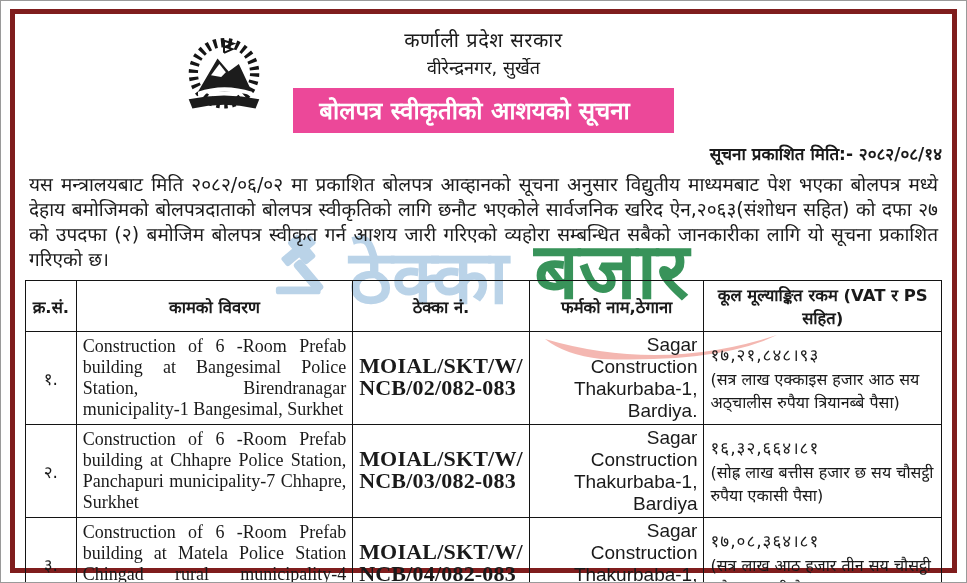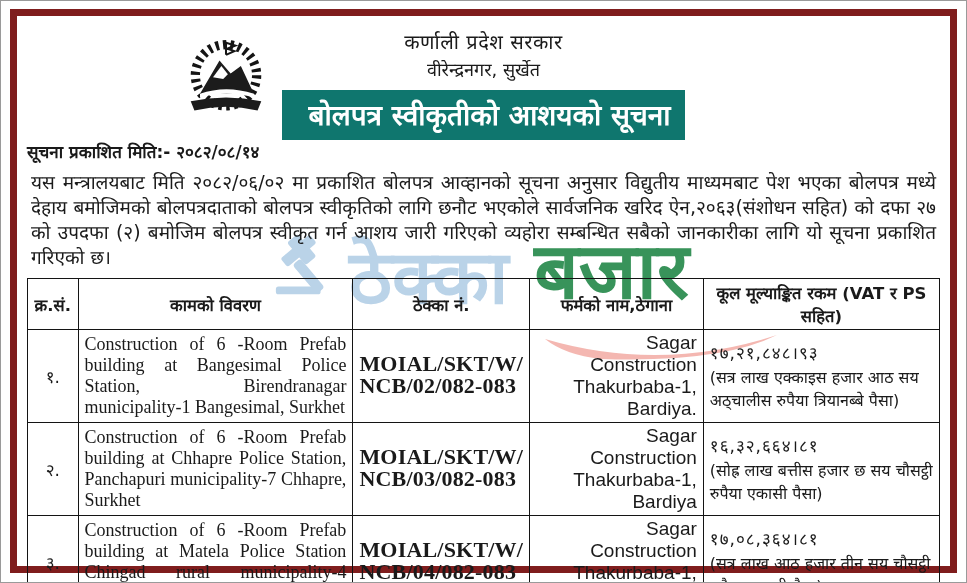--- a/index.html
+++ b/index.html
@@ -4,35 +4,35 @@
 <style>
   * { margin:0; padding:0; box-sizing:border-box; }
   html,body { background:#e8e8e8; }
   .page {
     position:relative; width:967px; height:583px; background:#ffffff;
     font-family:"DejaVu Sans", sans-serif; color:#1a1a1a; overflow:hidden;
     border:1px solid #9a9a9a;
   }
   .frame {
     position:absolute; left:9px; top:8px; right:9px; bottom:9px;
-    border:7px solid #7f1d1d; padding:12px 10px 0 10px;
+    border:5px solid #7f1d1d; padding:12px 10px 0 10px;
   }
   .content { position:relative; z-index:2; }
 
   
   .hdr { text-align:center; position:relative; }
   .emblem { position:absolute; left:152px; top:12px; width:94px; height:78px; }
   .gov-line   { font-size:20px; letter-spacing:.5px; }
   .ministry   { font-size:29px; font-weight:bold; margin-top:2px; }
   .addr-line  { font-size:18px; margin-top:2px; }
   .banner {
-    display:inline-block; margin-top:9px; background:#0f766e; color:#ffffff;
-    font-size:28px; font-weight:bold; padding:5px 14px 7px 26px;
+    display:inline-block; margin-top:9px; background:#ec4899; color:#ffffff;
+    font-size:24px; font-weight:bold; padding:5px 44px 7px 26px;
   }
-  .date-line { text-align:left; font-size:17px; font-weight:bold; }
+  .date-line { text-align:right; font-size:17px; font-weight:bold; margin-top:9px; }
 
   
   .body-par {
     margin:7px 4px 0 4px; font-size:19px; line-height:25px;
     text-align:justify;
   }
 
   
   table.tender {
     width:100%; border-collapse:collapse; margin-top:8px;

